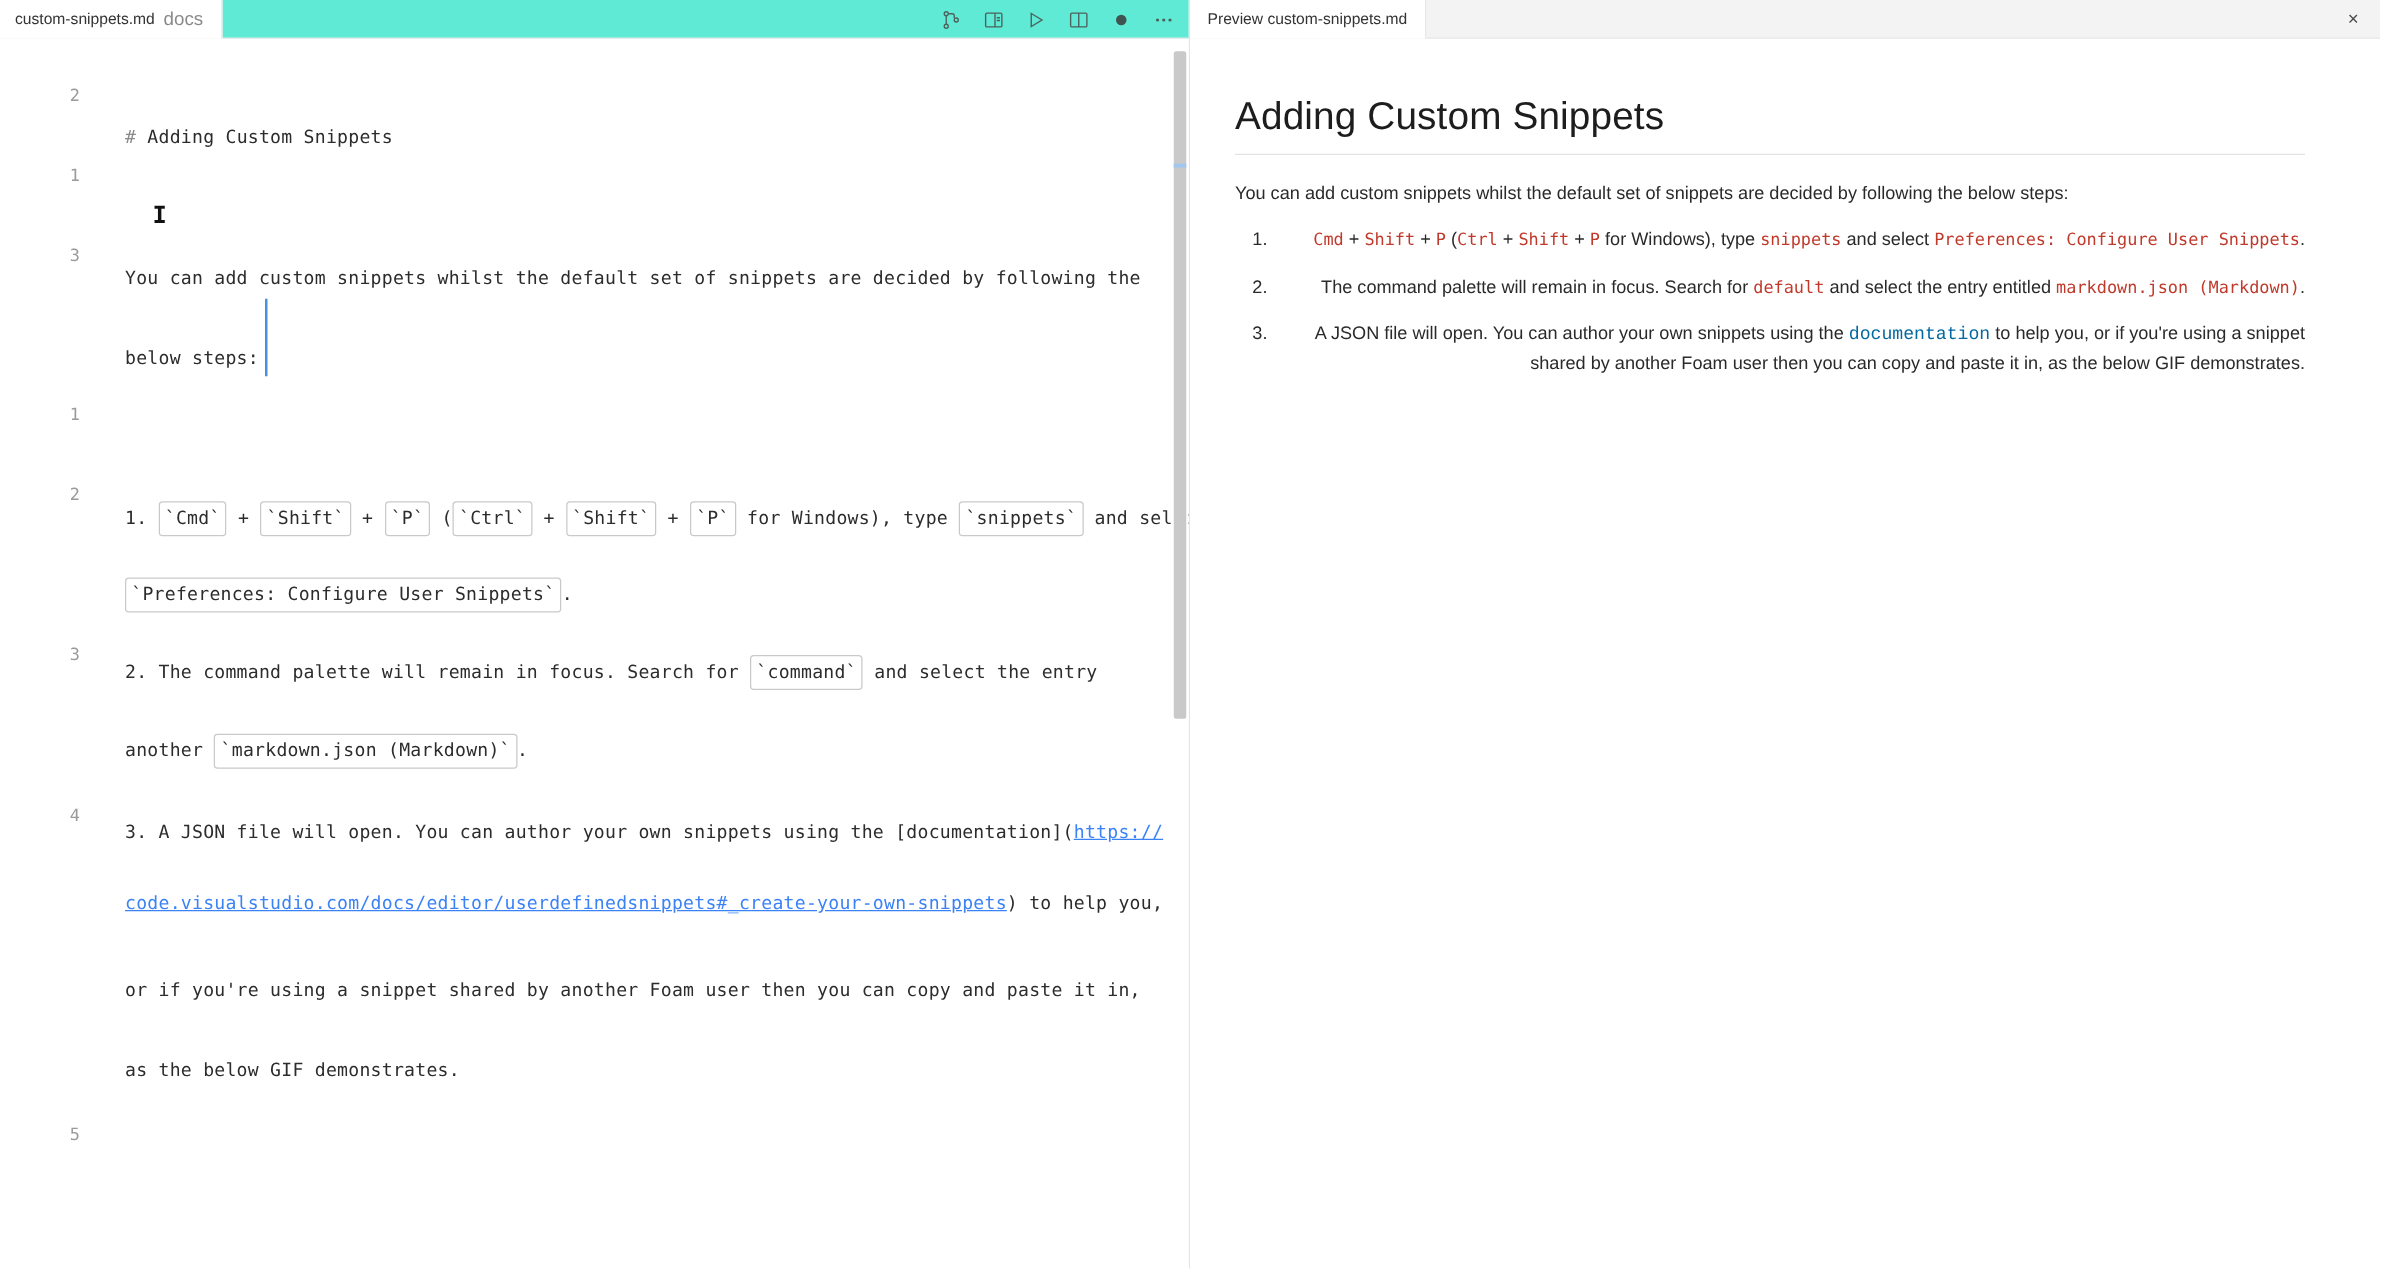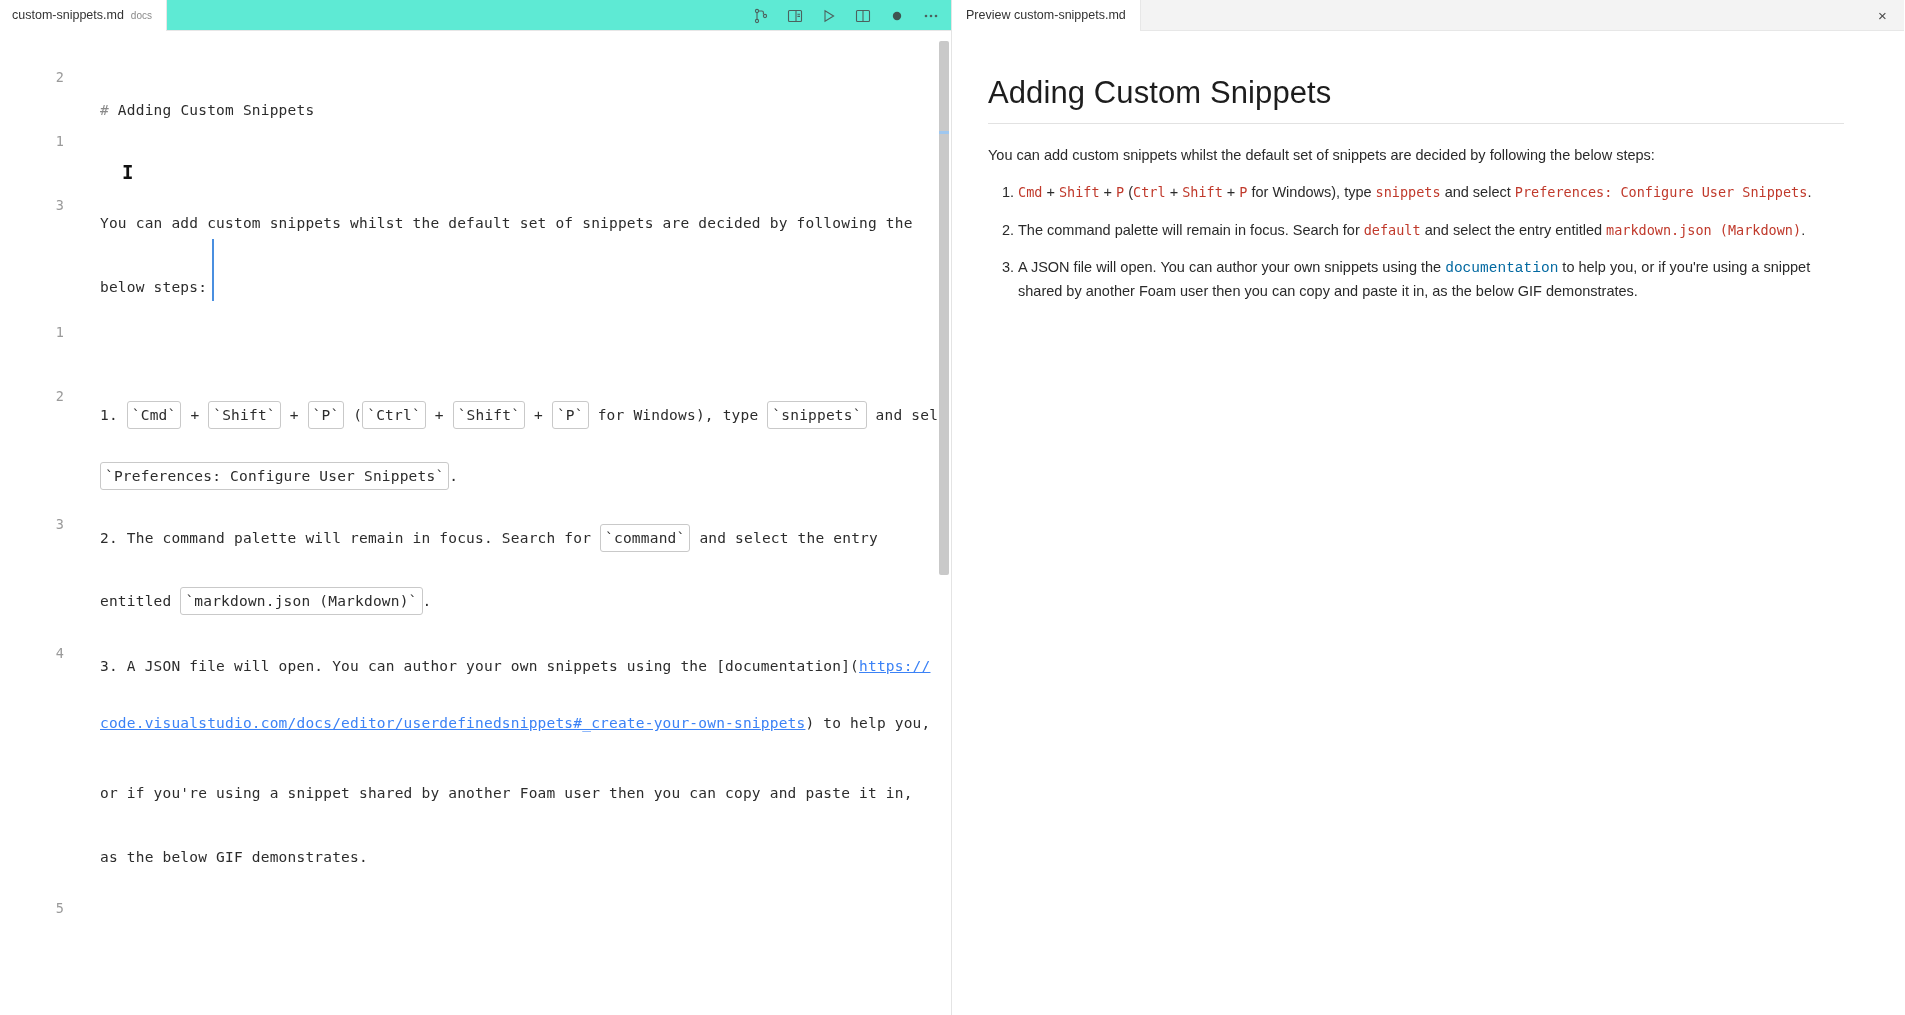--- a/index.html
+++ b/index.html
@@ -42,21 +42,21 @@
     gap: 7px;
     padding: 0 14px 0 12px;
     background: #ffffff;
     border-right: 1px solid #e7e7e7;
     font-size: 12.5px;
     color: #333333;
     white-space: nowrap;
   }
   .tab .tab-dir {
     color: #8a8a8a;
-    font-size: 10px;
+    font-size: 15px;
   }
   .tab-actions {
     position: absolute;
     right: 12px;
     top: 0;
     height: 31px;
     display: flex;
     align-items: center;
     gap: 17px;
   }
@@ -214,20 +214,21 @@
   }
   .md-list {
     margin: 6px 0 0 0;
     padding-left: 30px;
     font-size: 14.5px;
     color: #2a2a2a;
   }
   .md-list li {
     margin: 15px 0;
     line-height: 1.55;
+    text-align: right;
   }
   code.inline {
     font-family: "DejaVu Sans Mono", monospace;
     color: #c0392b;
     font-size: 13.5px;
   }
   a.doclink {
     color: #0369a1;
     text-decoration: none;
     font-family: Liberation Mono, monospace;
@@ -307,21 +308,21 @@
 
         <div class="cl" style="top:181px">You can add custom snippets whilst the default set of snippets are decided by following the</div>
         <div class="cl" style="top:245px">below steps:</div>
 
         <div class="cl" style="top:373px"><span>1. </span><span class="code-span">`Cmd`</span><span> + </span><span class="code-span">`Shift`</span><span> + </span><span class="code-span">`P`</span><span> (</span><span class="code-span">`Ctrl`</span><span> + </span><span class="code-span">`Shift`</span><span> + </span><span class="code-span">`P`</span><span> for Windows), type </span><span class="code-span">`snippets`</span><span> and select</span></div>
 
         <div class="cl" style="top:434px"><span class="code-span">`Preferences: Configure User Snippets`</span><span>.</span></div>
 
         <div class="cl" style="top:496px"><span>2. The command palette will remain in focus. Search for </span><span class="code-span">`command`</span><span> and select the entry</span></div>
 
-        <div class="cl" style="top:559px"><span>entitled </span><span class="code-span">`markdown.json (Markdown)`</span><span>.</span></div>
+        <div class="cl" style="top:559px"><span>another </span><span class="code-span">`markdown.json (Markdown)`</span><span>.</span></div>
 
         <div class="cl" style="top:624px"><span>3. A JSON file will open. You can author your own snippets using the [documentation](</span><span class="url">https://</span></div>
 
         <div class="cl" style="top:681px"><span class="url">code.visualstudio.com/docs/editor/userdefinedsnippets#_create-your-own-snippets</span><span>) to help you,</span></div>
 
         <div class="cl" style="top:751px">or if you're using a snippet shared by another Foam user then you can copy and paste it in,</div>
         <div class="cl" style="top:815px">as the below GIF demonstrates.</div>
       </div>
 
       <div class="caret" style="left:212px; top:208px; height:62px;"></div>

